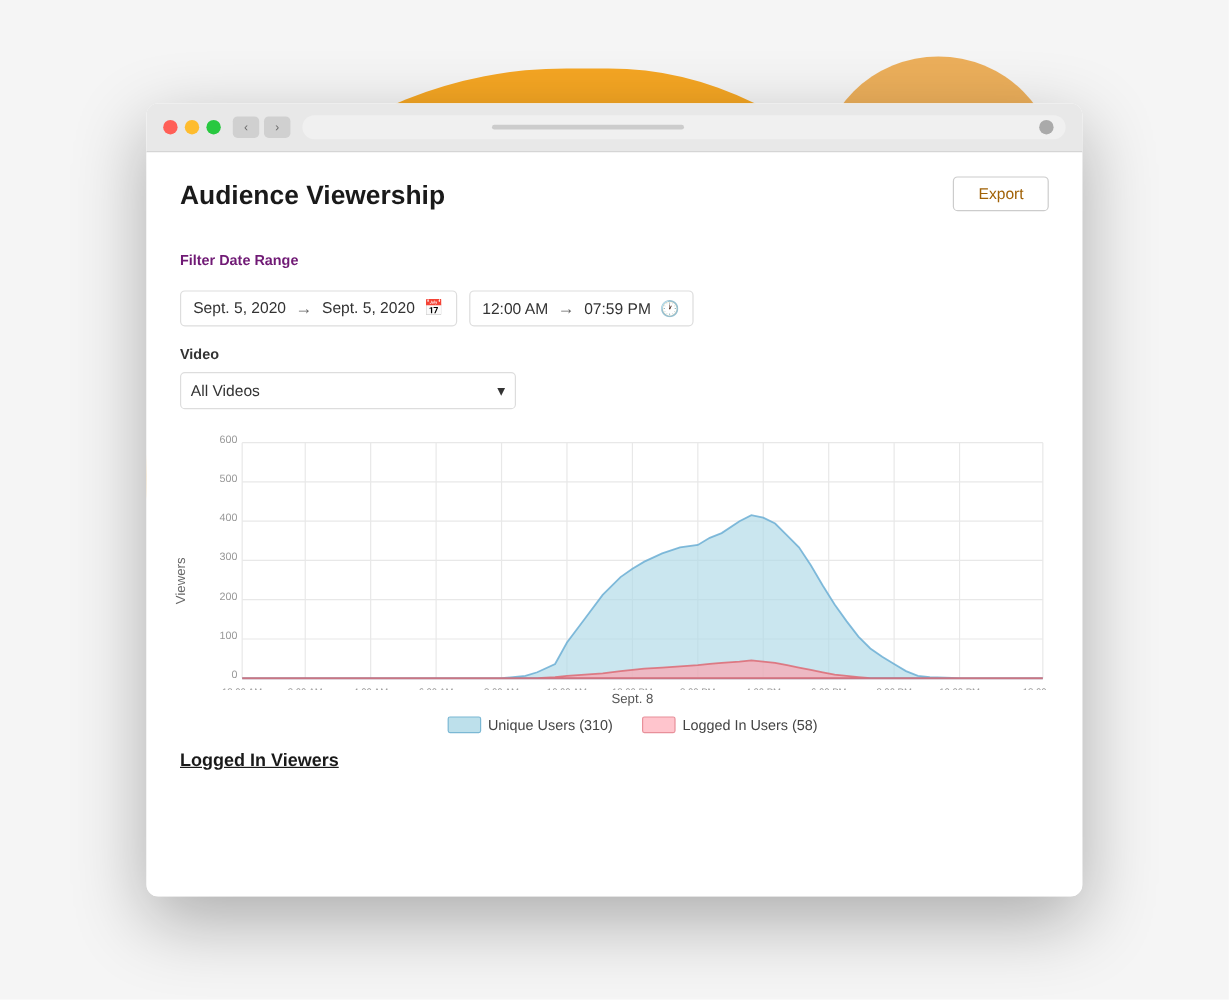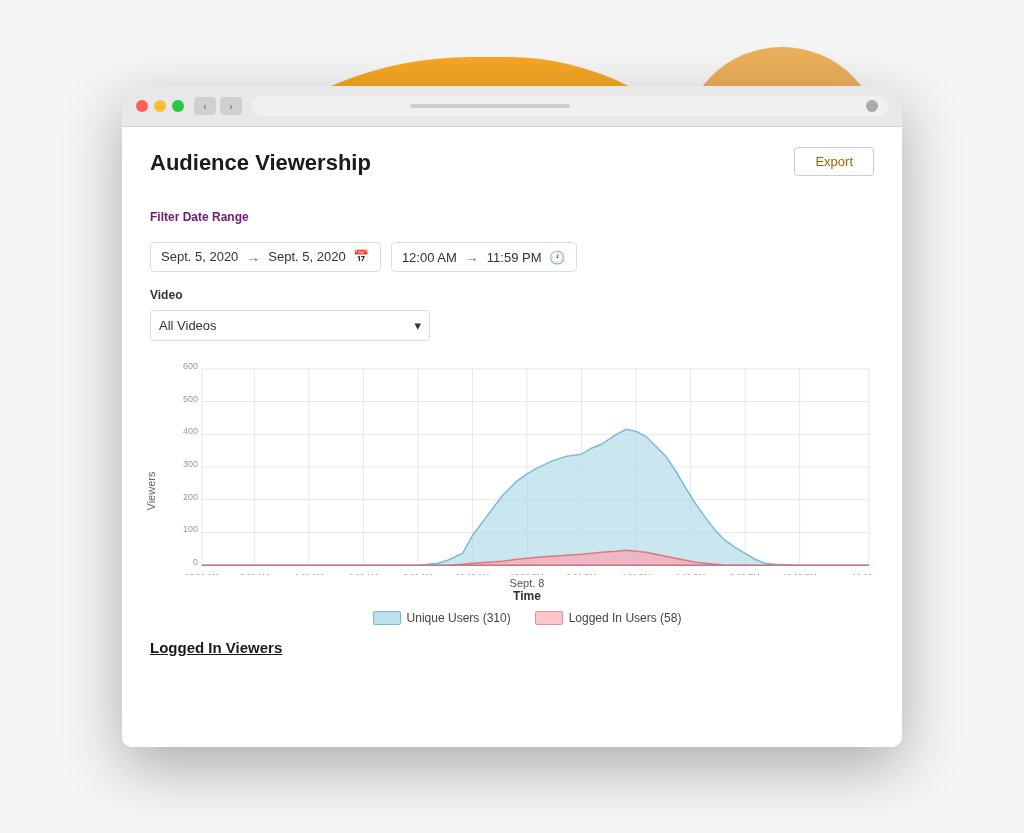--- a/index.html
+++ b/index.html
@@ -353,21 +353,21 @@
         <div class="date-range-row">
           <div class="date-input-group">
             <span class="date-text">Sept. 5, 2020</span>
             <span class="arrow-icon">→</span>
             <span class="date-text">Sept. 5, 2020</span>
             <span class="cal-icon">📅</span>
           </div>
           <div class="time-input-group">
             <span class="time-text">12:00 AM</span>
             <span class="arrow-icon">→</span>
-            <span class="time-text">11:59 PM</span>
+            <span class="time-text">07:59 PM</span>
             <span class="clock-icon">🕐</span>
           </div>
         </div>
       </div>
 
       <div class="video-section">
         <div class="video-label">Video</div>
         <div class="video-select">
           <span>All Videos</span>
           <span>▾</span>
@@ -426,21 +426,20 @@
             <text x="405" y="224" font-size="8" fill="#999" text-anchor="middle">2:00 PM</text>
             <text x="460" y="224" font-size="8" fill="#999" text-anchor="middle">4:00 PM</text>
             <text x="515" y="224" font-size="8" fill="#999" text-anchor="middle">6:00 PM</text>
             <text x="570" y="224" font-size="8" fill="#999" text-anchor="middle">8:00 PM</text>
             <text x="625" y="224" font-size="8" fill="#999" text-anchor="middle">10:00 PM</text>
             <text x="695" y="224" font-size="8" fill="#999" text-anchor="middle">12:00 AM</text>
           </svg>
 
           <div class="chart-x-label-area">
             <div class="chart-date-label">Sept. 8</div>
-            <div class="chart-time-label">Time</div>
           </div>
 
           <div class="chart-legend">
             <div class="legend-item">
               <div class="legend-color legend-unique"></div>
               <span>Unique Users (310)</span>
             </div>
             <div class="legend-item">
               <div class="legend-color legend-logged"></div>
               <span>Logged In Users (58)</span>

